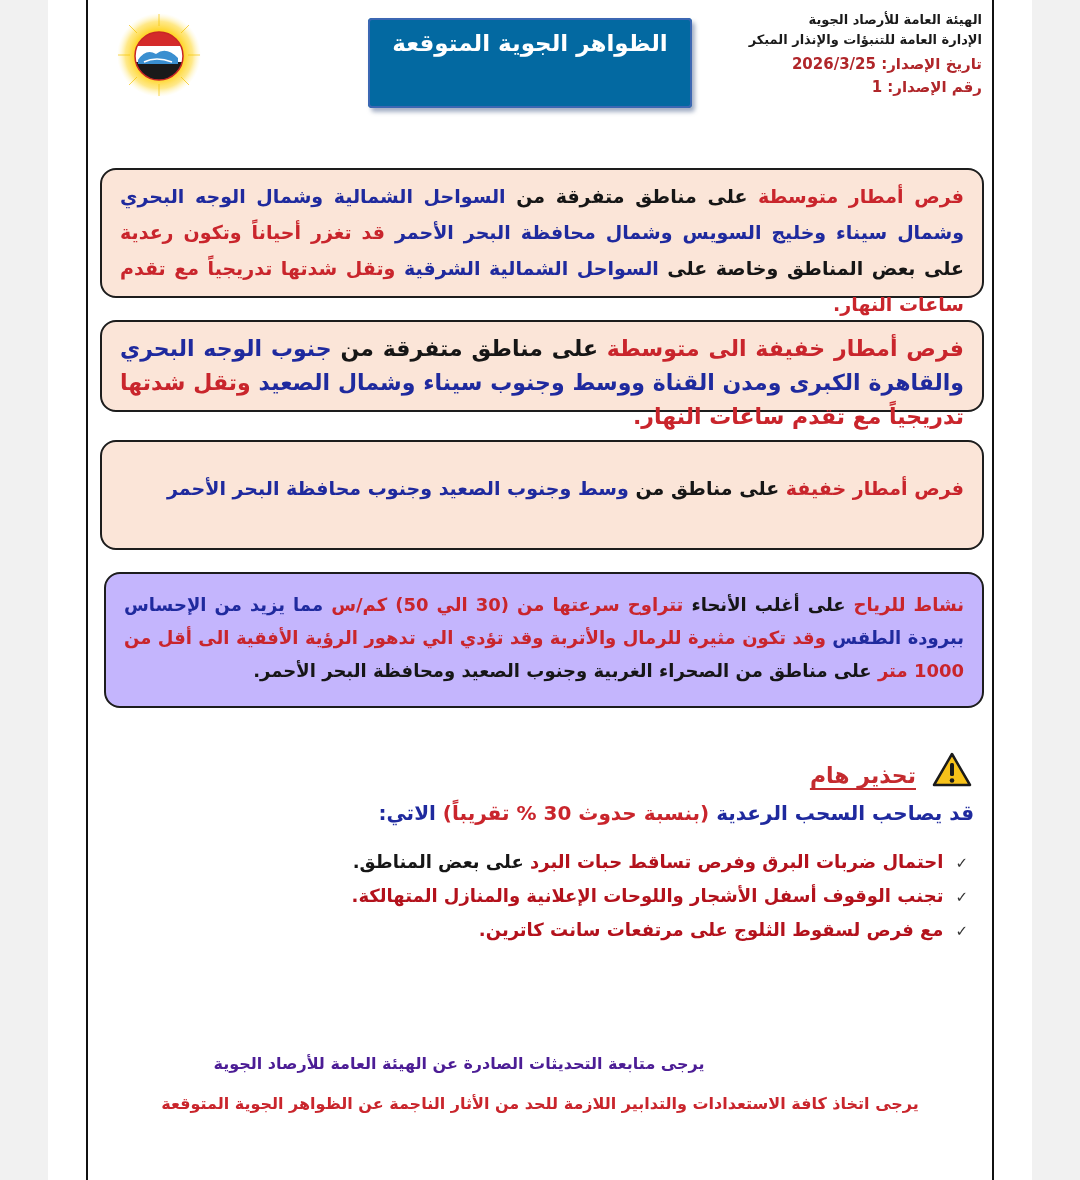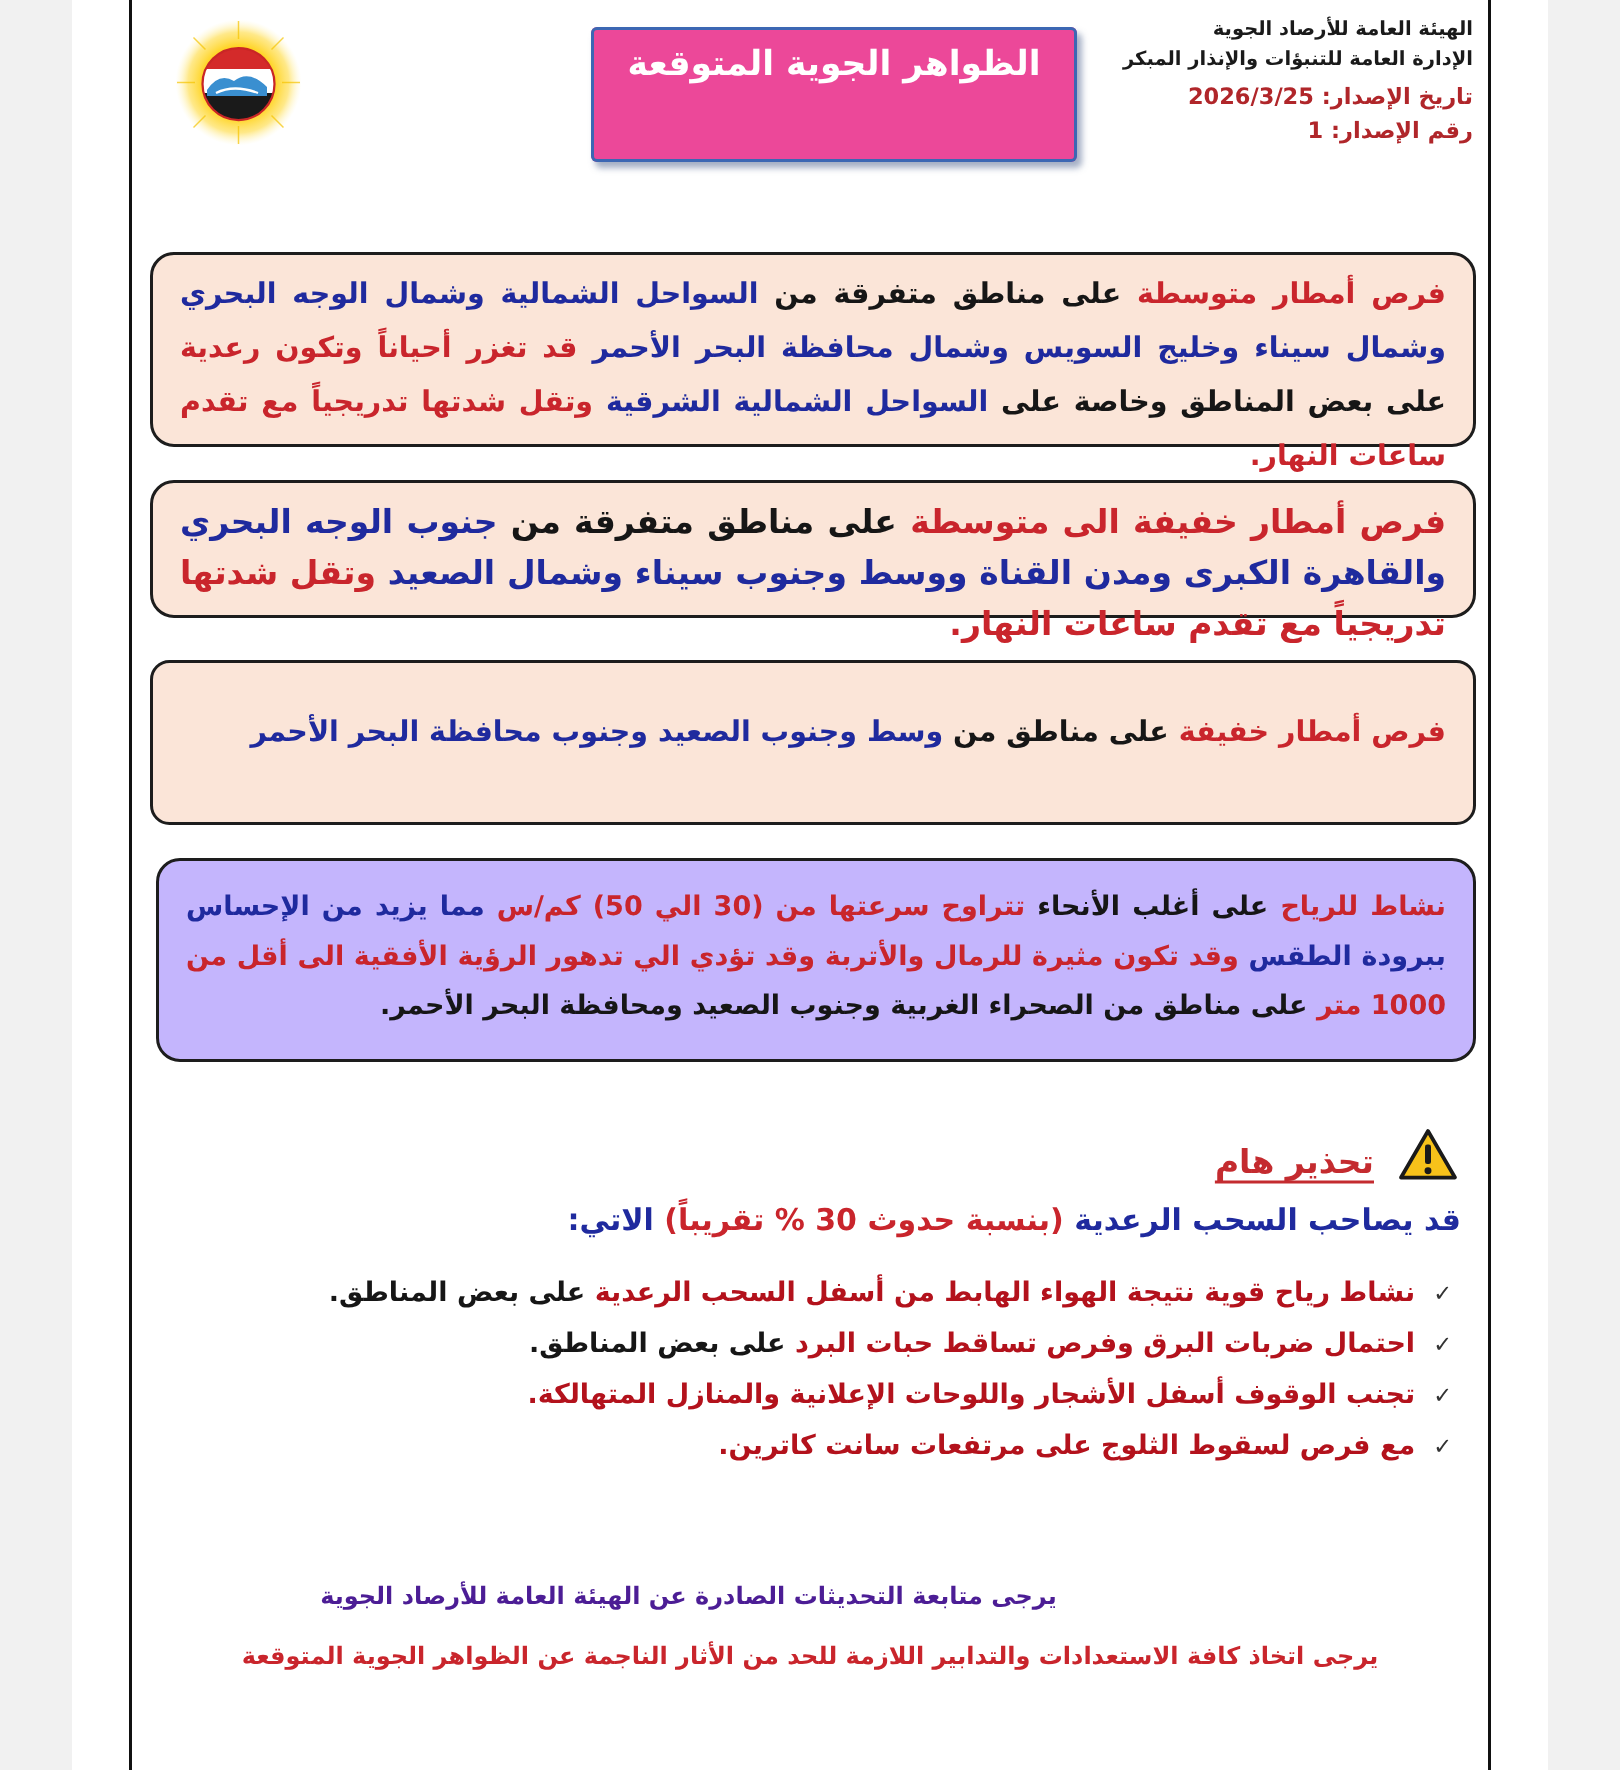--- a/index.html
+++ b/index.html
@@ -23,22 +23,22 @@
     text-align:right; direction:rtl;
     font-weight:bold; color:#1a1a1a;
   }
   .org .l1 { font-size:13px; line-height:20px; }
   .org .l2 { font-size:13px; line-height:20px; }
   .org .l3 { font-size:15px; line-height:24px; color:#b0262a; margin-top:2px; }
   .org .l4 { font-size:15px; line-height:22px; color:#b0262a; }
 
   
   .banner {
-    position:absolute; left:394px; top:18px; width:324px; height:90px;
-    background:#ec4899;
+    position:absolute; left:368px; top:18px; width:324px; height:90px;
+    background:#0369a1;
     border-radius:4px;
     box-shadow: 3px 4px 4px rgba(90,110,150,0.55), inset 0 0 0 2px #3c67b3;
     color:#ffffff; text-align:center; direction:rtl;
     font-weight:bold;
   }
   .banner .t1 { font-size:23px; line-height:30px; padding-top:10px; }
   .banner .t2 { font-size:23px; line-height:34px; }
 
   
   .logo {
@@ -51,21 +51,21 @@
     border:2.5px solid #1d1d1d; border-radius:16px;
     background:#fbe5d8;
     box-sizing:border-box;
     direction:rtl; text-align:justify;
     font-weight:bold;
     padding:8px 18px 8px 18px;
   }
   .box p { margin:0; }
   .box1 { top:168px; height:130px; font-size:19px; line-height:36px; }
   .box2 { top:320px; height:92px; font-size:22px; line-height:34px; padding-top:10px; }
-  .box3 { top:440px; height:110px; font-size:19px; line-height:36px; padding-top:28px;border-radius:13px; }
+  .box3 { top:440px; height:110px; font-size:19px; line-height:36px; padding-top:28px; }
   .box4 {
     top:572px; height:136px; left:104px; width:880px;
     background:#c4b5fd; font-size:18px; line-height:33px; padding-top:14px;
   }
   .red { color:#c9252c; }
   .blue { color:#1f2a9e; }
   .black { color:#161616; }
   .dred { color:#b3121c; }
 
   
@@ -180,23 +180,20 @@
   </svg>
   <span class="wt">تحذير هام</span>
 </div>
 
 <div class="warn-sub">
   <span class="blue">قد يصاحب السحب الرعدية </span><span class="red">(بنسبة حدوث 30 % تقريباً)</span><span class="blue"> الاتي:</span>
 </div>
 
 <ul class="checklist">
   <li>
-    <span class="ck">✓</span><span class="dred">نشاط رياح قوية نتيجة الهواء الهابط من أسفل السحب الرعدية</span><span class="black"> على بعض المناطق.</span>
-  </li>
-  <li>
     <span class="ck">✓</span><span class="dred">احتمال ضربات البرق وفرص تساقط حبات البرد</span><span class="black"> على بعض المناطق.</span>
   </li>
   <li>
     <span class="ck">✓</span><span class="dred">تجنب الوقوف أسفل الأشجار واللوحات الإعلانية والمنازل المتهالكة.</span><span class="black"></span>
   </li>
   <li>
     <span class="ck">✓</span><span class="dred">مع فرص لسقوط الثلوج على مرتفعات سانت كاترين.</span><span class="black"></span>
   </li>
 </ul>
 

